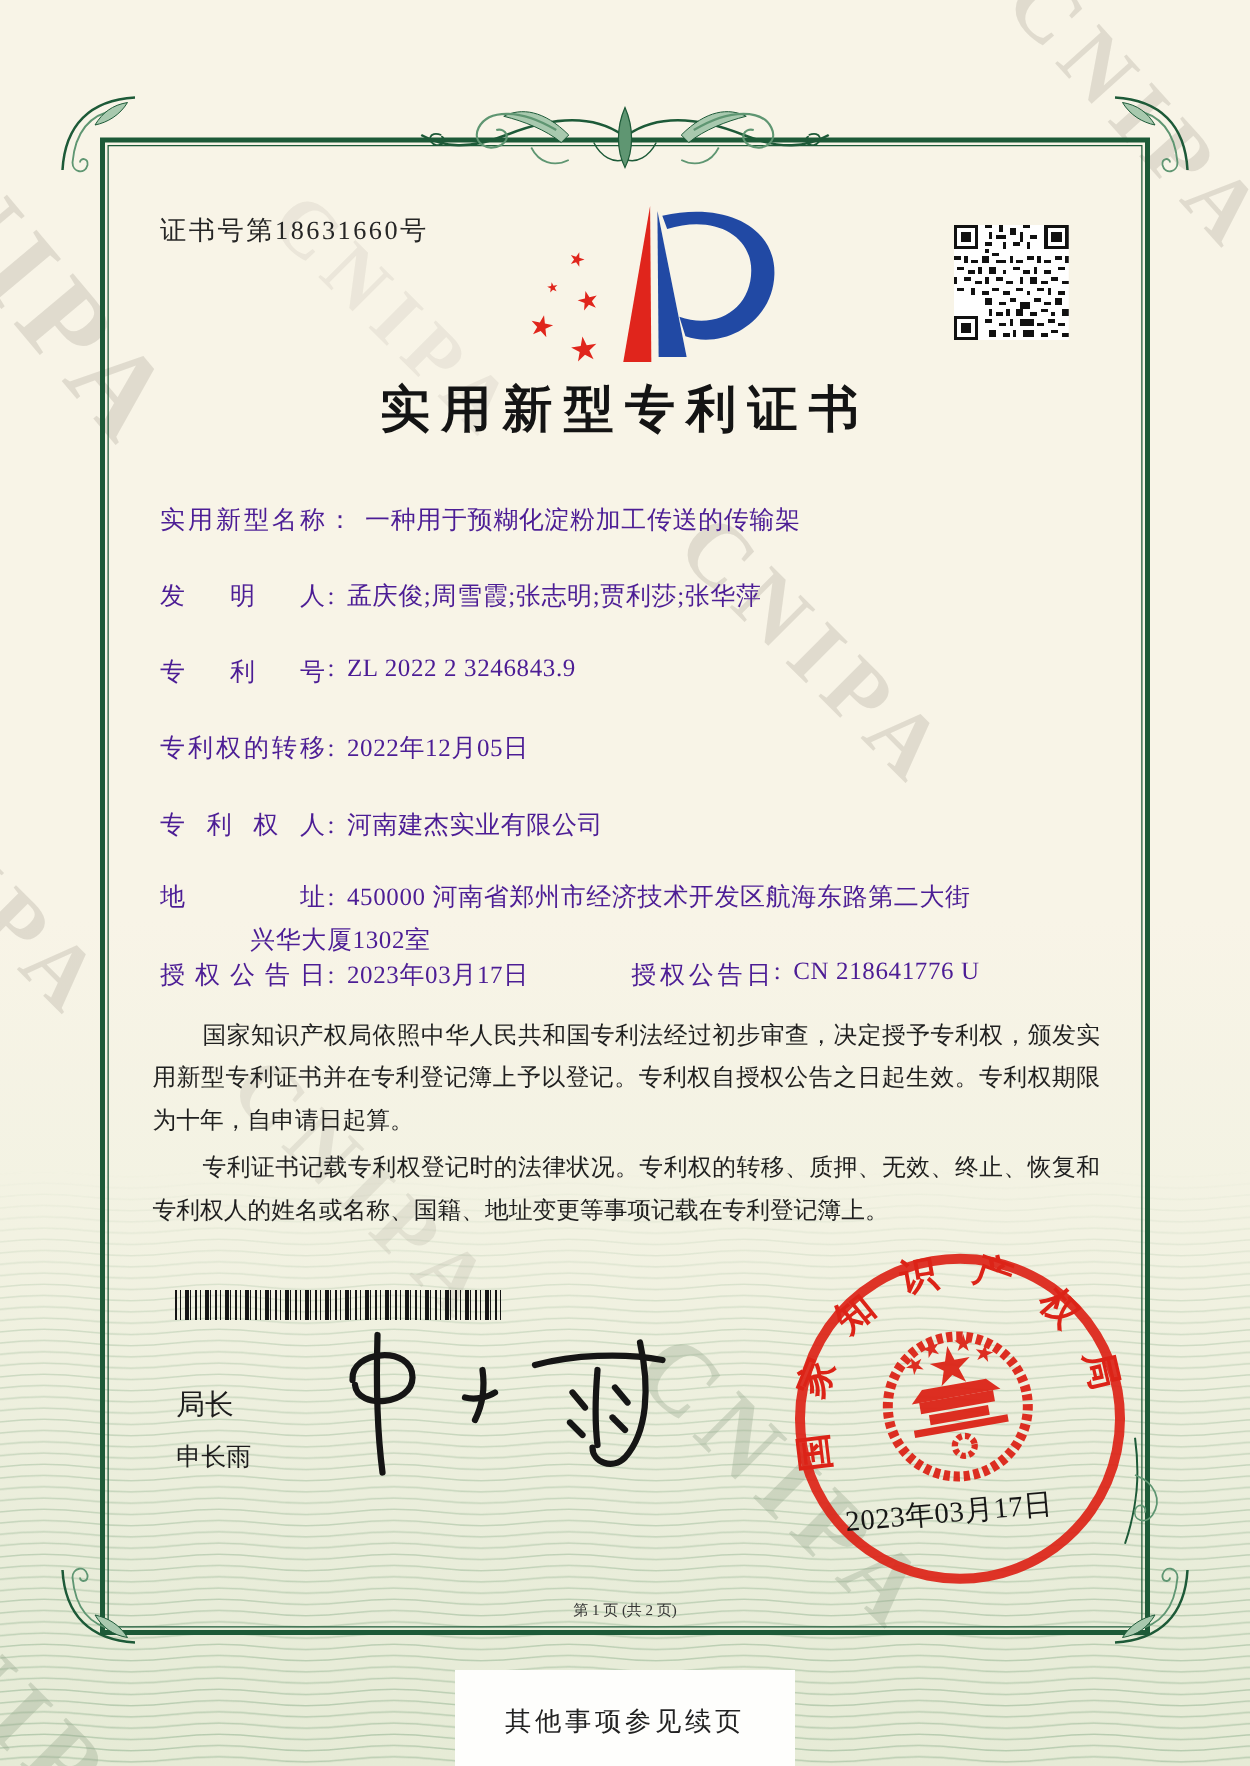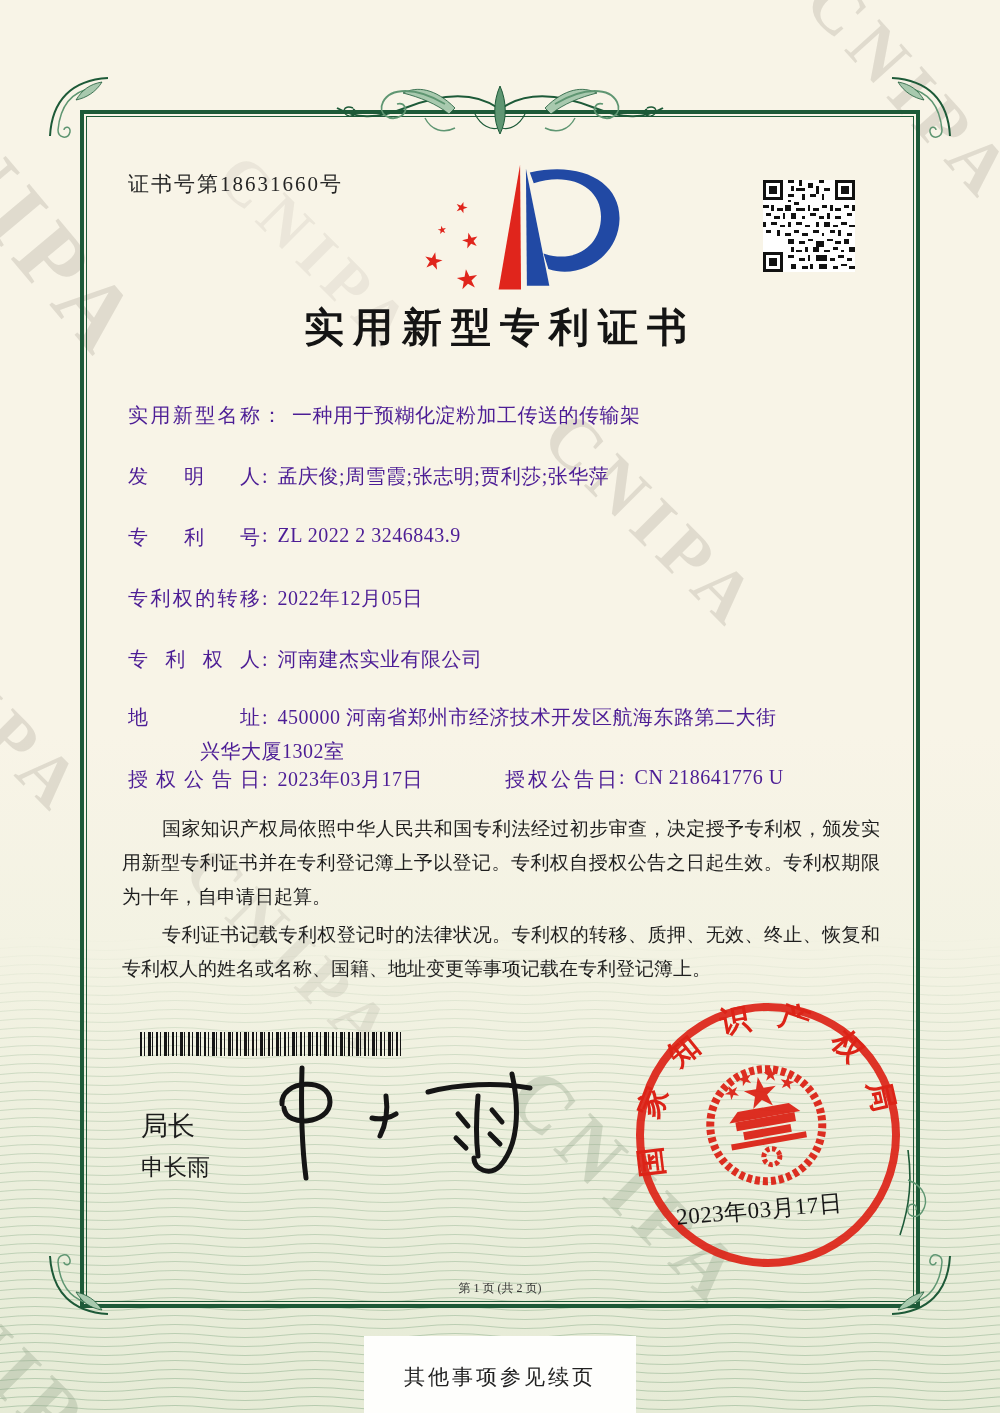--- a/index.html
+++ b/index.html
@@ -33,23 +33,23 @@
   
   .para{position:absolute;left:122px;width:758px;font-size:19px;line-height:34px;
         text-indent:40px;z-index:3;color:#1f1f1f;text-align:justify;}
   
   .barcode{position:absolute;left:140px;top:1032px;width:262px;height:24px;z-index:3;
     background:repeating-linear-gradient(90deg,#151515 0 2px,transparent 2px 4px,
       #151515 4px 5px,transparent 5px 8px,#151515 8px 11px,transparent 11px 12px,
       #151515 12px 13px,transparent 13px 16px);}
   
   .sigtitle{position:absolute;left:141px;top:1108px;font-family:"Liberation Sans",sans-serif;
-            font-size:27px;z-index:3;color:#1c1c1c;}
+            font-size:23px;z-index:3;color:#1c1c1c;}
   .signame{position:absolute;left:141px;top:1152px;font-family:"Liberation Sans",sans-serif;
-           font-size:23px;z-index:3;color:#1c1c1c;}
+           font-size:20px;z-index:3;color:#1c1c1c;}
   .signature{position:absolute;left:268px;top:1062px;z-index:3;}
   
   .seal{position:absolute;left:623px;top:990px;z-index:5;transform:rotate(-10deg);}
   .sealdate{position:absolute;left:676px;top:1194px;width:180px;font-size:23px;color:#161616;
             z-index:6;transform:rotate(-5deg);letter-spacing:0.5px;}
   
   .pageinfo{position:absolute;left:80px;top:1280px;width:840px;text-align:center;
             font-size:12px;z-index:3;color:#333;}
   .notebox{position:absolute;left:50%;top:1336px;transform:translateX(-50%);
            background:#fefefc;padding:27px 40px;font-size:21px;letter-spacing:3px;

